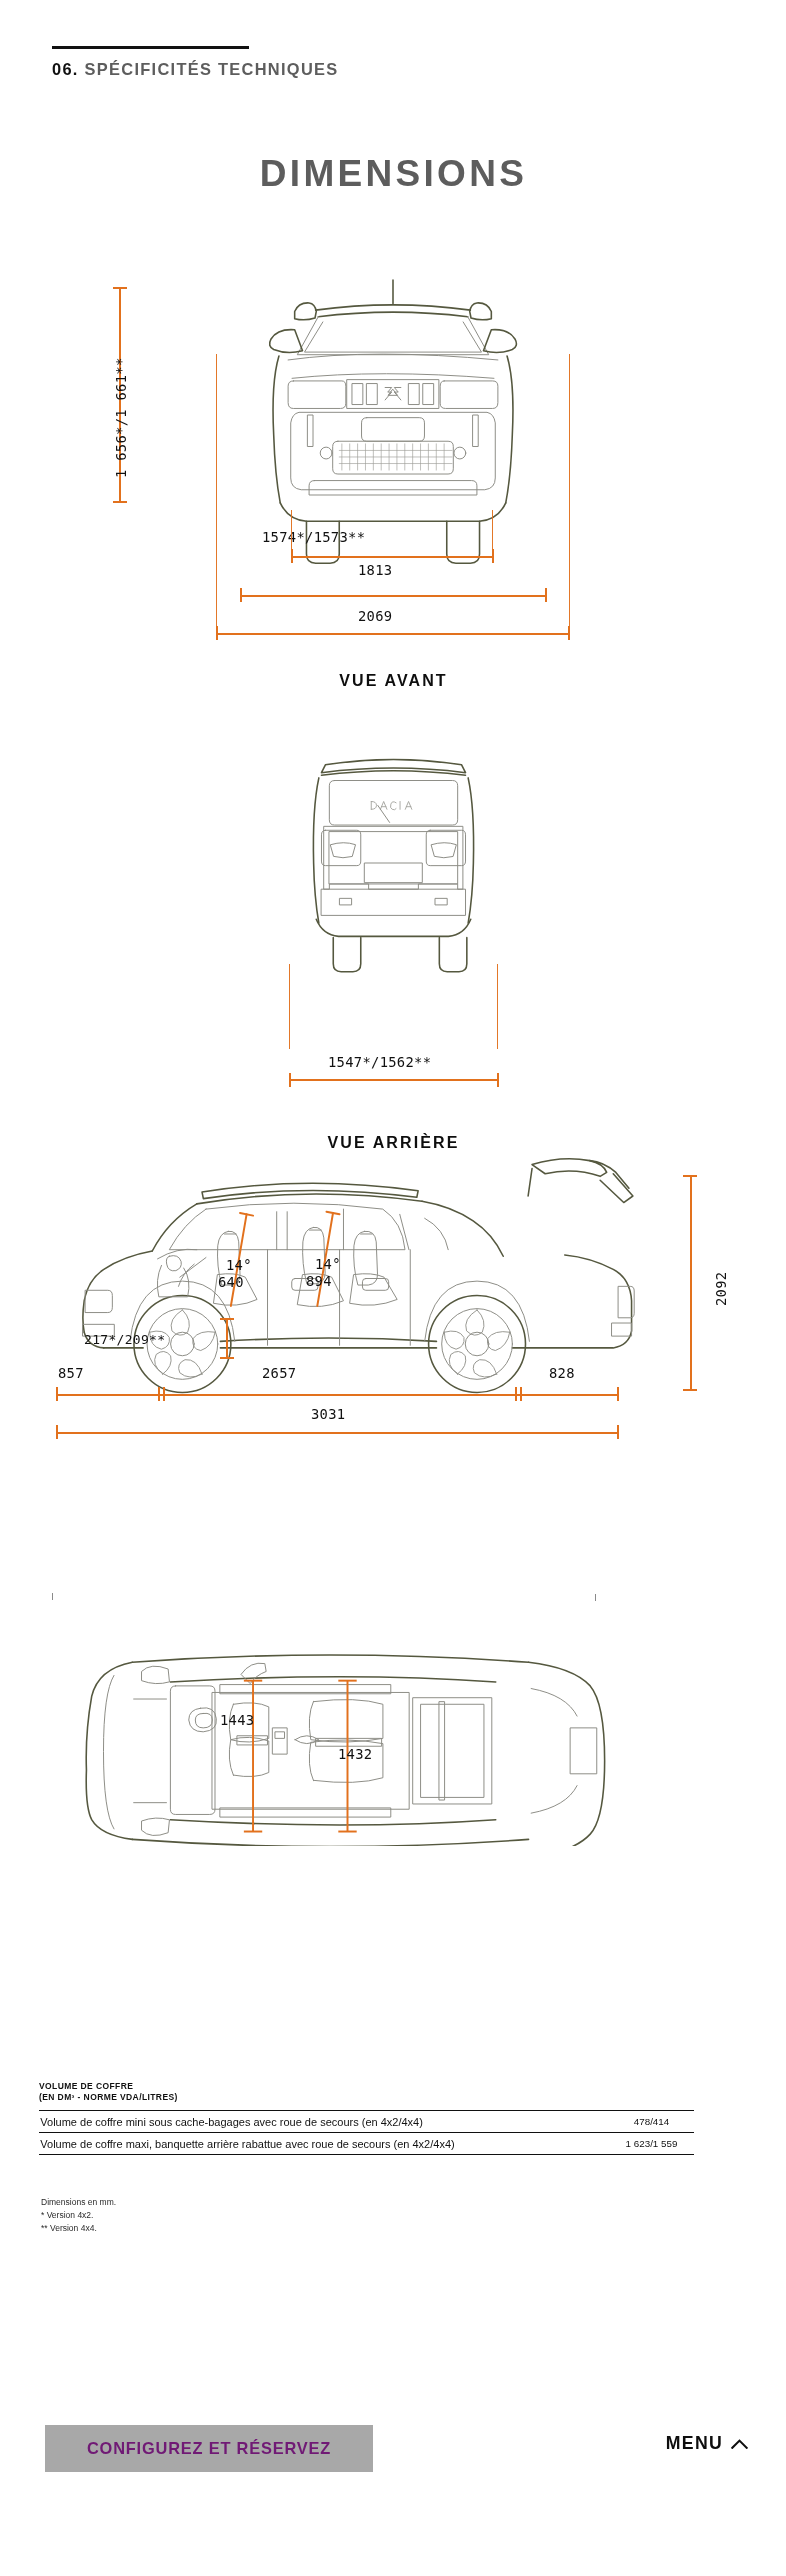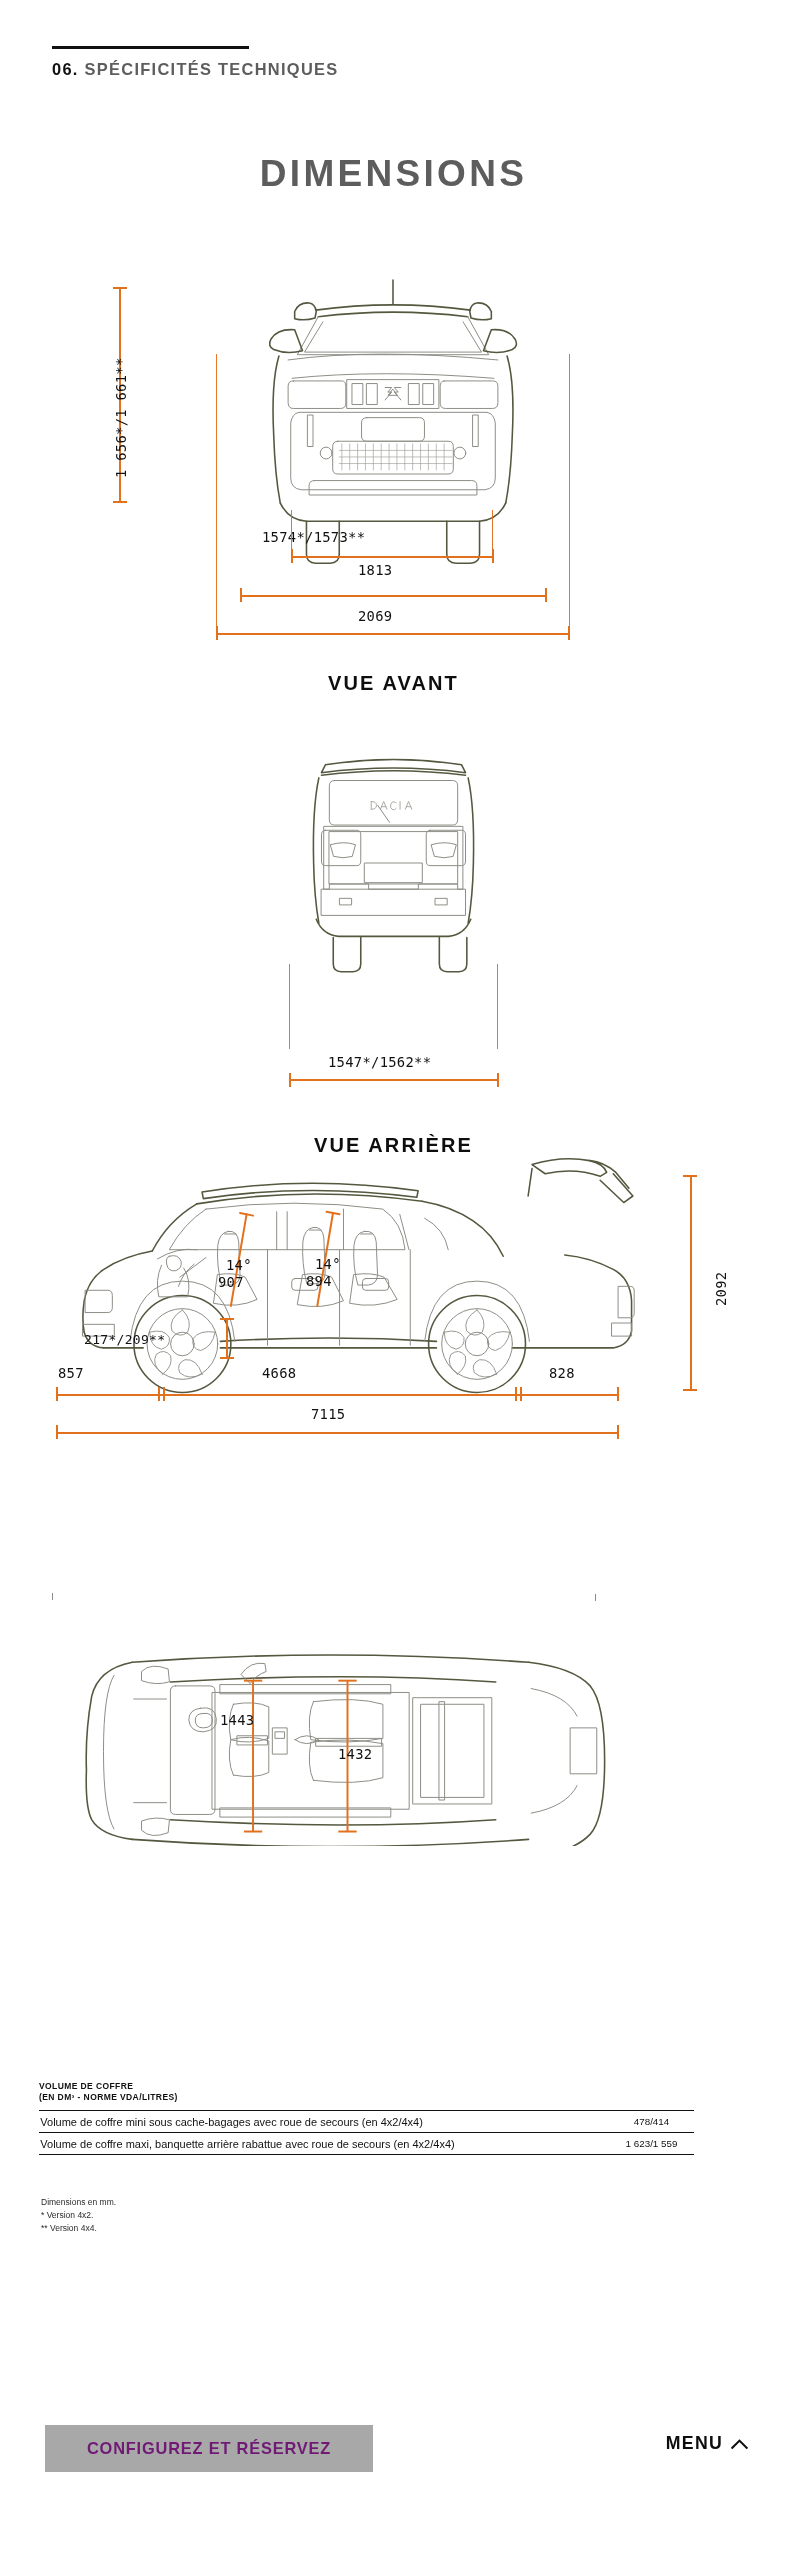--- a/index.html
+++ b/index.html
@@ -64,21 +64,21 @@
   .view {
     position: absolute;
     left: 0;
     width: 787px;
   }
   .view-caption {
     position: absolute;
     left: 0;
     width: 787px;
     text-align: center;
-    font-size: 20px;
+    font-size: 16px;
     font-weight: 700;
     letter-spacing: 2.1px;
     color: #0e0e0e;
   }
 
   .dwg { position: absolute; }
 
   
   .dim {
     position: absolute;
@@ -455,42 +455,42 @@
 
       <g stroke="#e2711d" stroke-width="3" stroke-linecap="round">
         <path d="M306 112 l-24 140"></path>
         <path d="M438 110 l-24 142"></path>
         <path d="M296 110 l20 4"></path>
         <path d="M428 108 l20 4"></path>
       </g>
     </svg>
 
     <div class="dim" style="left:226px;top:116px">14°</div>
-    <div class="dim" style="left:218px;top:133px">907</div>
+    <div class="dim" style="left:218px;top:133px">640</div>
     <div class="dim" style="left:315px;top:115px">14°</div>
     <div class="dim" style="left:306px;top:132px">894</div>
 
     <div class="dim small" style="left:84px;top:191px">217*/209**</div>
     <div class="ruleV" style="left:226px;top:177px;height:41px"></div>
     <div class="tickH" style="left:220px;top:177px"></div>
     <div class="tickH" style="left:220px;top:216px"></div>
 
     <div class="dim" style="left:58px;top:224px">857</div>
-    <div class="dim" style="left:262px;top:224px">4668</div>
+    <div class="dim" style="left:262px;top:224px">2657</div>
     <div class="dim" style="left:549px;top:224px">828</div>
 
     <div class="ruleH" style="left:56px;top:253px;width:562px"></div>
     <div class="tickV" style="left:56px;top:246px"></div>
     <div class="tickV" style="left:158px;top:246px"></div>
     <div class="tickV" style="left:163px;top:246px"></div>
     <div class="tickV" style="left:515px;top:246px"></div>
     <div class="tickV" style="left:520px;top:246px"></div>
     <div class="tickV" style="left:617px;top:246px"></div>
 
-    <div class="dim" style="left:311px;top:265px">7115</div>
+    <div class="dim" style="left:311px;top:265px">3031</div>
     <div class="ruleH" style="left:56px;top:291px;width:562px"></div>
     <div class="tickV" style="left:56px;top:284px"></div>
     <div class="tickV" style="left:617px;top:284px"></div>
 
     <div class="ruleV" style="left:690px;top:34px;height:216px"></div>
     <div class="tickH" style="left:683px;top:34px"></div>
     <div class="tickH" style="left:683px;top:248px"></div>
     <div class="dim vert" style="left:713px;top:165px">2092</div>
 
   </div>

